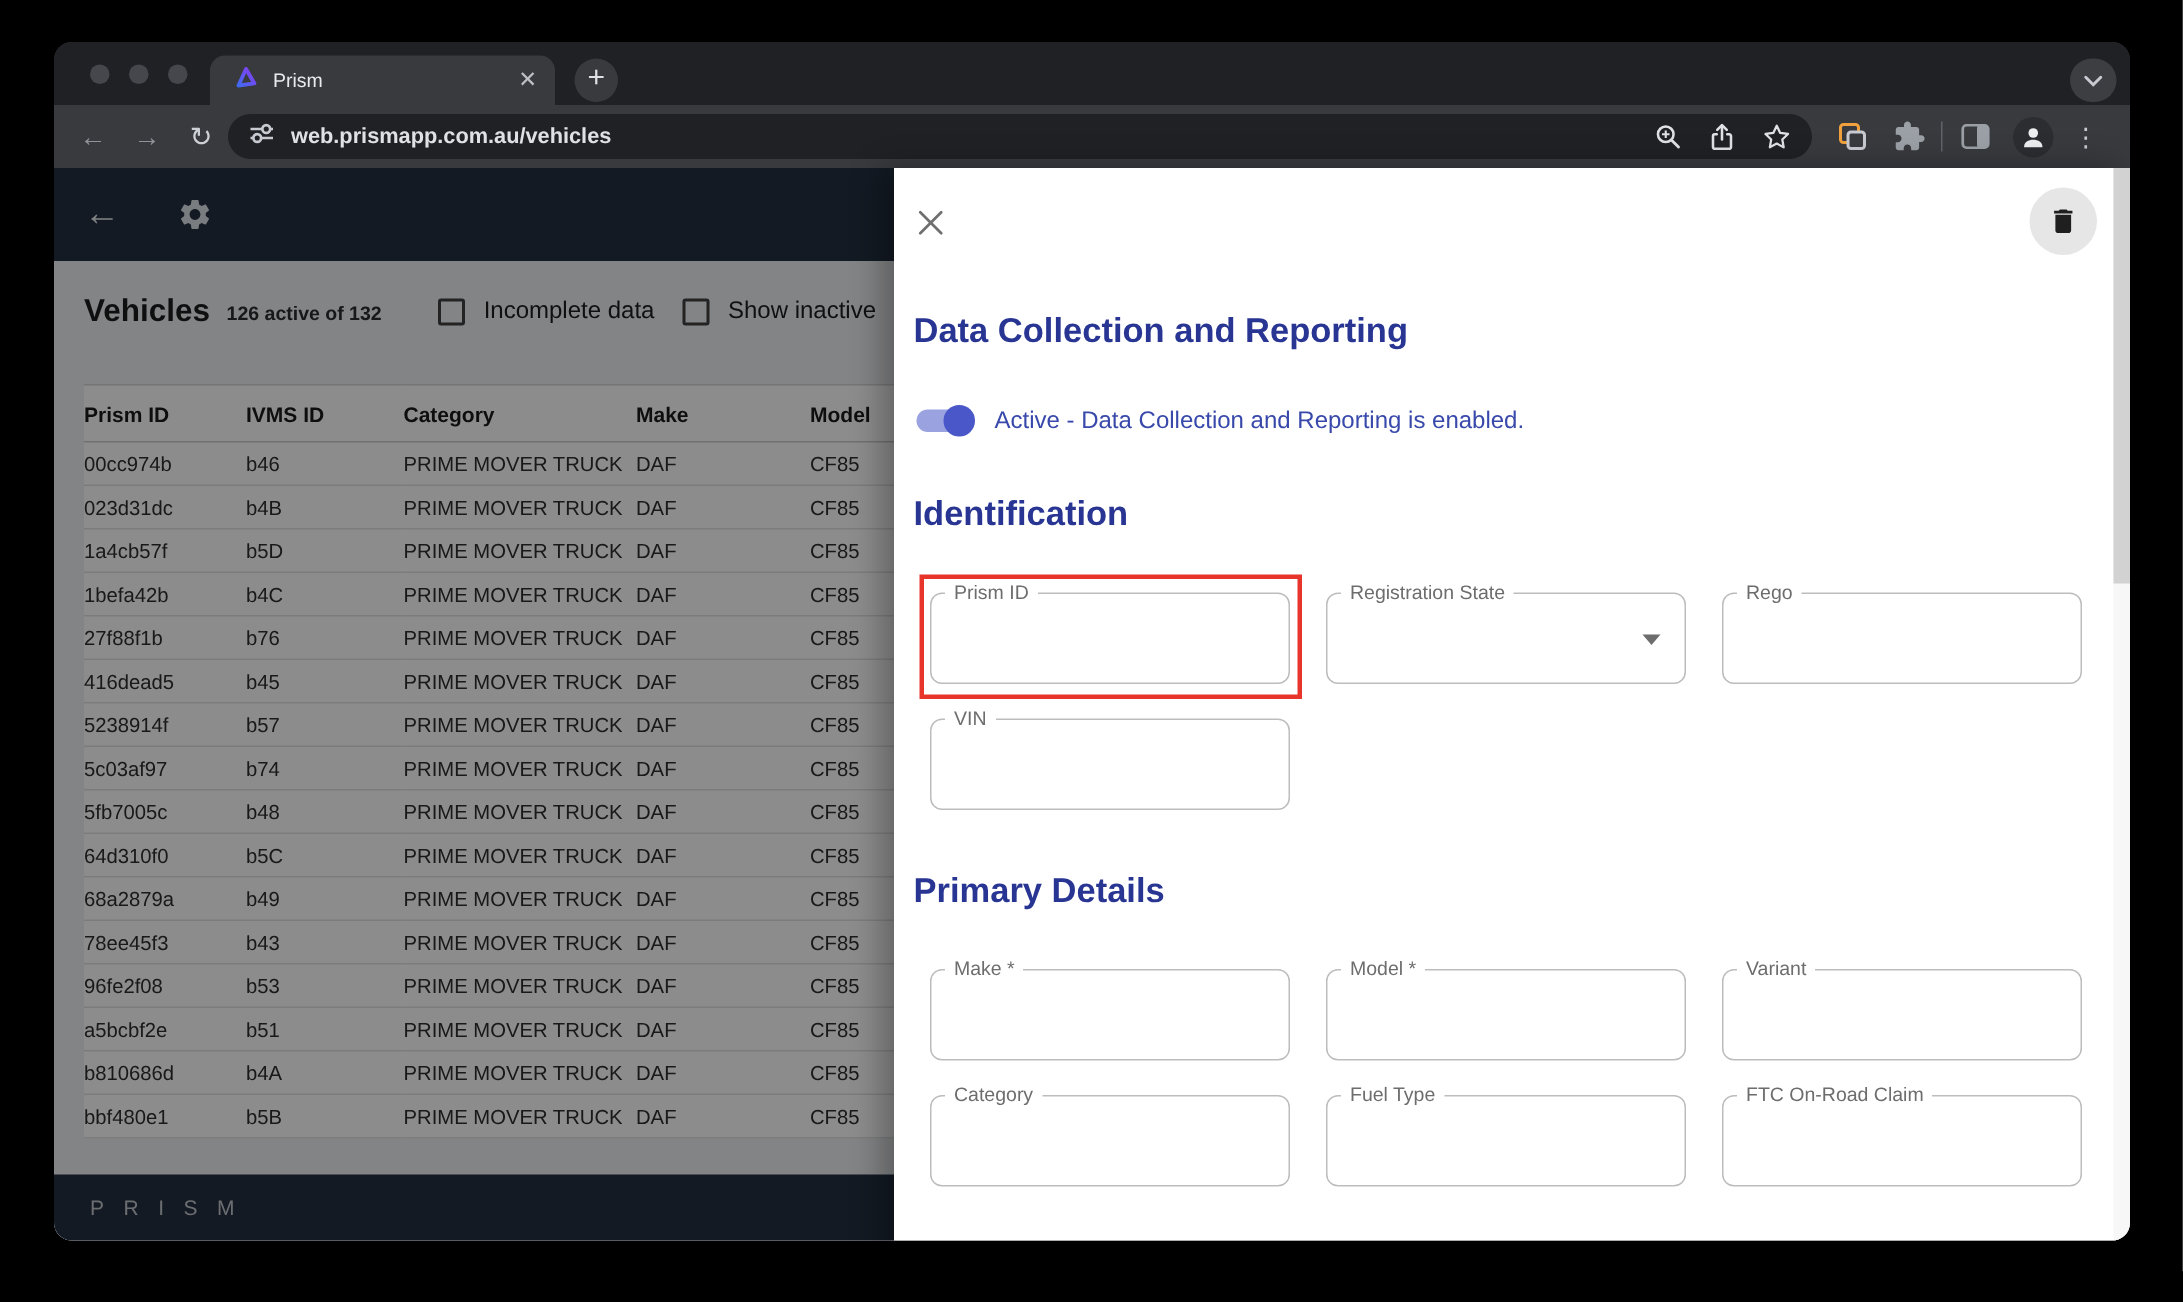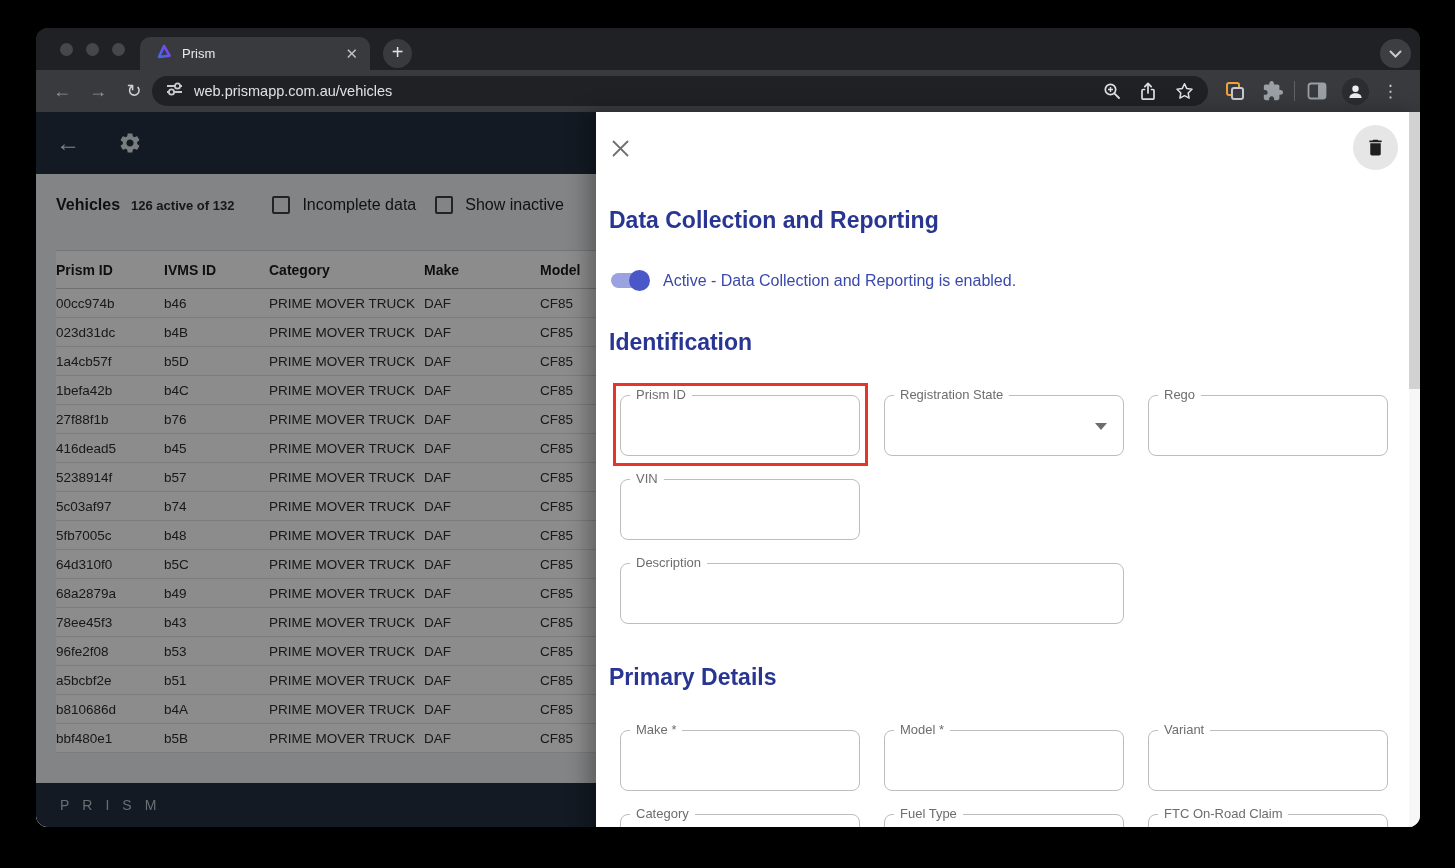--- a/index.html
+++ b/index.html
@@ -15,42 +15,42 @@
   .tab-title { color:#e8eaed; font-size:13px; margin-left:10px; flex:1; }
   .tab-close { color:#bdc1c6; font-size:15px; line-height:15px; }
   .newtab { position:absolute; left:347px; top:11px; width:29px; height:29px; border-radius:50%; background:#383a3e; color:#dfe1e5; font-size:20px; text-align:center; line-height:26px; }
   .tabstrip-chevron { position:absolute; right:9px; top:11px; width:31px; height:29px; border-radius:15px; background:#3c3e42; display:flex; align-items:center; justify-content:center; }
 
   
   .toolbar { height:42px; background:#383a3e; display:flex; align-items:center; padding:0 8px; }
   .navbtn { width:36px; height:36px; display:flex; align-items:center; justify-content:center; font-size:18px; color:#8f949a; }
   .navbtn.reload { color:#cdd1d6; }
   .urlbar { margin-left:0; width:1056px; height:30px; border-radius:15px; background:#1f2125; display:flex; align-items:center; padding:0 14px; }
-  .url-text { color:#dfe1e5; font-size:14.5px; margin-left:11px; flex:1; }
+  .url-text { color:#dfe1e5; font-size:14.5px; margin-left:11px; flex:1;font-weight:bold; }
   .pill-ic { margin-left:18px; display:flex; align-items:center; }
   .tb-ic { margin-left:15px; display:flex; align-items:center; }
   .tb-divider { width:1px; height:20px; background:#5f6368; margin:0 10px; }
   .avatar { width:27px; height:27px; border-radius:50%; background:#2b2d31; display:flex; align-items:center; justify-content:center; }
   .dots { color:#c7cbd1; font-size:17px; margin-left:13px; letter-spacing:0; }
 
   
   .content { position:absolute; top:84px; left:0; right:0; bottom:0; background:#fff; }
   .app { position:absolute; inset:0; background:#eef0f2; }
 
   .app-bar { height:62px; background:#243040; display:flex; align-items:center; padding:0 20px; }
   .back-arrow { color:#e9ebee; font-size:24px; line-height:24px; margin-right:16px; }
   .dataset-select { width:350px; height:40px; background:rgba(255,255,255,0.20); border-radius:4px; display:flex; align-items:center; padding:0 10px 0 14px; }
   .dataset-value { color:#f2f3f5; font-size:14.5px; flex:1; }
   .sel-clear { color:#c9cdd3; font-size:17px; margin-right:8px; }
   .sel-div { width:1px; height:22px; background:#8d939c; margin-right:10px; }
   .sel-caret { color:#c9cdd3; font-size:13px; }
   .gear { margin-left:22px; display:flex; }
 
   .page-head { padding:22px 0 0 20px; display:flex; align-items:center; }
-  .page-title { font-size:16px; font-weight:bold; color:#1d1d1d; }
+  .page-title { font-size:21px; font-weight:bold; color:#1d1d1d; }
   .page-count { margin-left:11px; font-size:13px; font-weight:bold; color:#2c2c2c; }
   .filters { display:flex; align-items:center; margin-left:19px; }
   .filter { display:flex; align-items:flex-start; margin-left:19px; }
   .checkbox { width:18px; height:18px; border:2px solid #414141; border-radius:2px; background:transparent; }
   .filter-label { margin-left:12px; font-size:16px; color:#1e1e1e; }
 
   table.vtable { margin:36px 0 0 20px; width:1328px; border-collapse:collapse; background:#fff; table-layout:fixed; }
   .vtable th { text-align:left; font-size:14px; font-weight:bold; color:#1b1b1b; height:38px; border-top:1px solid #d6d6d6; border-bottom:1px solid #cccccc; }
   .vtable td { font-size:13.5px; color:#2e2e2e; height:29px; border-bottom:1px solid #e2e2e2; }
 
@@ -401,24 +401,20 @@
           </div>
           <div class="field">
             <label>Rego</label>
             <input style="">
           </div>
           <div class="field">
             <label>VIN</label>
             <input style="">
           </div>
           <div style="visibility:hidden"></div>
-          <div class="field span2">
-            <label>Description</label>
-            <input style="">
-          </div>
         </div>
 
         <div class="sec-title" style="margin-top:40px;">Primary Details</div>
 
         <div class="fgrid">
           <div class="field">
             <label>Make *</label>
             <input style="">
           </div>
           <div class="field">

